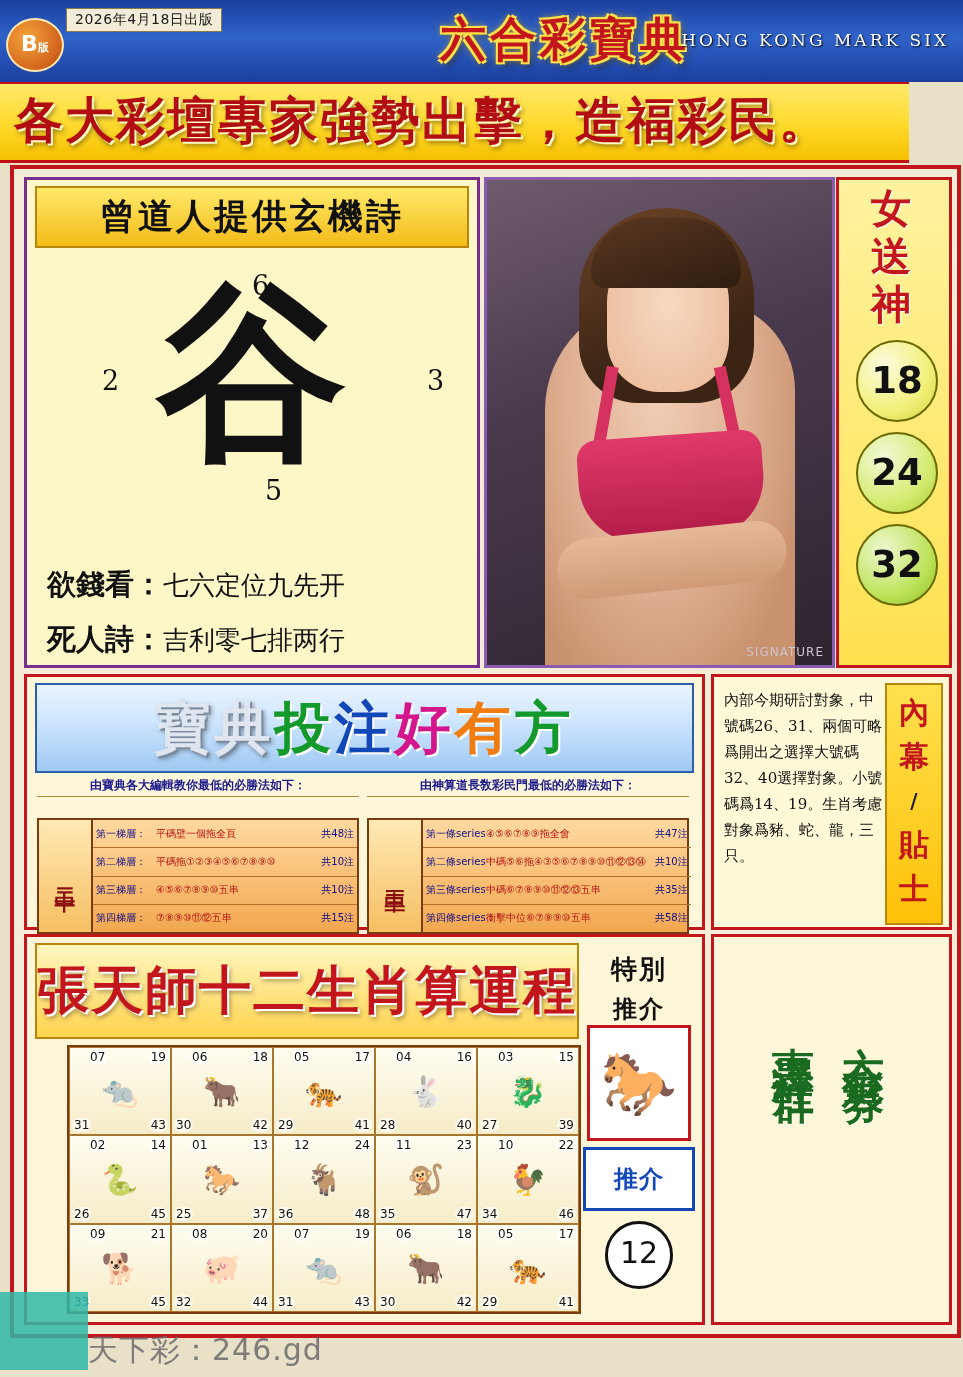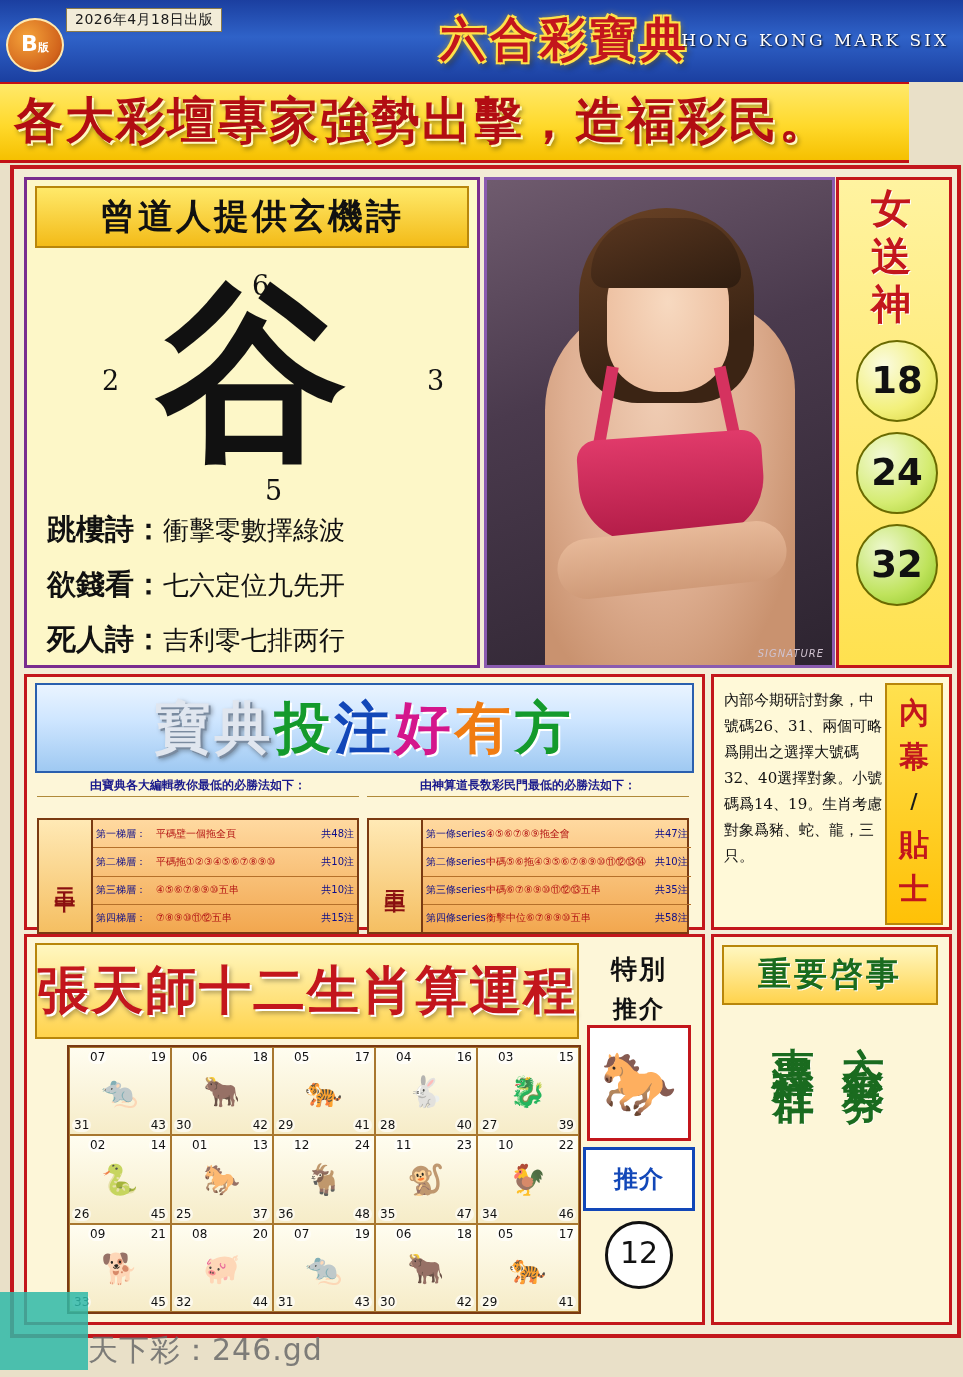--- a/index.html
+++ b/index.html
@@ -139,21 +139,21 @@
     position:absolute;width:12px;height:90px;background:#d5325f;transform:rotate(10deg);
   }
   .ph-strap.l{left:112px;top:186px;}
   .ph-strap.r{left:236px;top:186px;transform:rotate(-12deg);}
   .ph-arm{
     position:absolute;left:70px;top:350px;width:230px;height:60px;
     background:linear-gradient(180deg,#e7b999,#cf9a78);
     border-radius:30px;transform:rotate(-6deg);
   }
   .ph-sig{
-    position:absolute;right:8px;bottom:6px;color:#cfc2cf;font-size:10px;letter-spacing:1px;font-style:italic;
+    position:absolute;right:8px;bottom:6px;color:#cfc2cf;font-size:12px;letter-spacing:1px;
   }
 
   
   .lucky{
     position:absolute;left:822px;top:8px;width:110px;height:485px;
     background:linear-gradient(180deg,#fff3a0,#ffe14f);
     border:3px solid #c3161c;
   }
   .lucky-title{
     position:absolute;left:4px;top:4px;width:96px;height:150px;
@@ -367,23 +367,20 @@
   <div class="frame">
 
     <div class="poem">
       <div class="poemhead">曾道人提供玄機詩</div>
       <div class="bigchar">谷</div>
       <div class="nm top">6</div>
       <div class="nm left">2</div>
       <div class="nm right">3</div>
       <div class="nm bot">5</div>
 
-      <div class="prow r1">
-        <span class="lab">跳樓詩：</span><span class="val">衝擊零數擇綠波</span>
-      </div>
       <div class="prow r2">
         <span class="lab">欲錢看：</span><span class="val">七六定位九先开</span>
       </div>
       <div class="prow r3">
         <span class="lab">死人詩：</span><span class="val">吉利零七排两行</span>
       </div>
     </div>
 
     <div class="photo">
       <div class="ph-body"></div>
@@ -608,21 +605,20 @@
         </div>
         <div class="sp-head2">
           <span>推</span>
             <span>介</span>
         </div>
         <div class="sp-num">12</div>
       </div>
     </div>
 
     <div class="notice">
-      <div class="notice-head">重要啓事</div>
       <div class="notice-body">
         <div class="col">六合彩券</div>
         <div class="col">惠澤社群</div>
       </div>
     </div>
 
   </div>
 
   <div class="wm-teal"></div>
   <div class="wm-sub">天下彩：246.gd</div>

